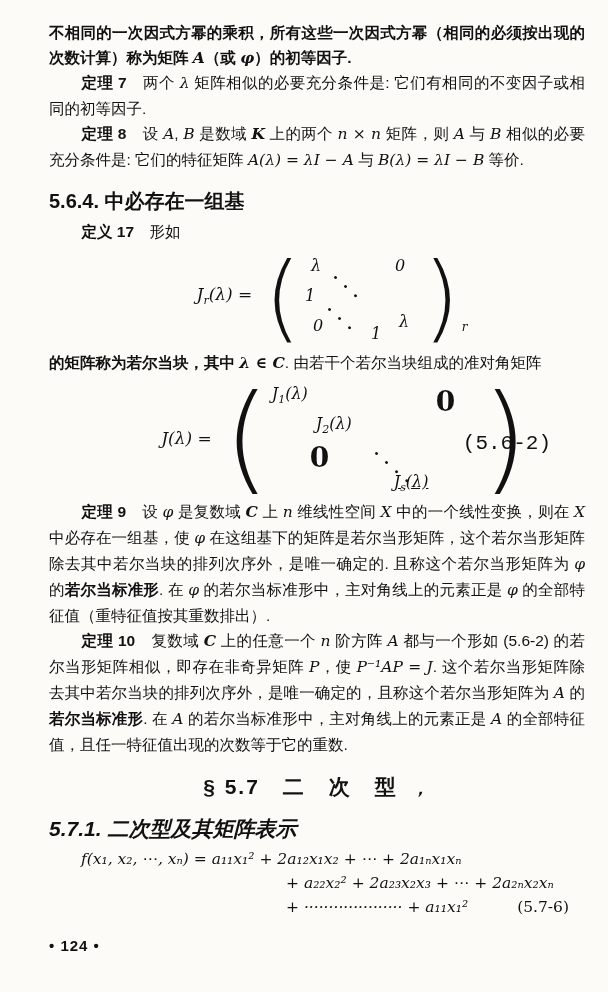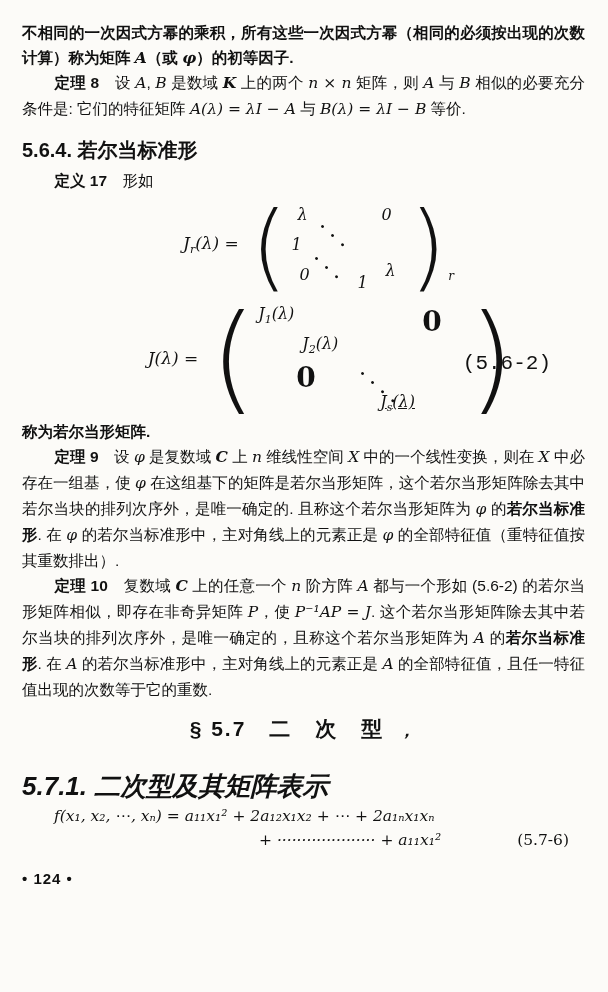--- a/index.html
+++ b/index.html
@@ -6,37 +6,37 @@
   .page{
     position:relative;
     width:608px;height:992px;
     margin:0 auto;
     background:#fcfbf8;
     color:#111;
     font-family:"Liberation Sans","DejaVu Sans",sans-serif;
     font-size:15.5px;
     line-height:25px;
     box-sizing:border-box;
-    padding:20px 23px 0 22px;
+    padding:20px 23px 0 49px;
     overflow:hidden;
   }
   p{margin:0;text-align:justify;}
   .ind{text-indent:2.1em;}
   .b{font-weight:bold;}
   .m{font-family:"DejaVu Serif","DejaVu Sans",serif;font-style:italic;}
   h2.sec{
     font-size:20px;line-height:24px;font-weight:bold;
     margin:16px 0 6px 0;
   }
   h1.chap{
-    font-size:21px;line-height:30px;font-weight:bold;
-    text-align:center;margin:12px 0 28px 0;letter-spacing:2px;
+    font-size:21px;line-height:36px;font-weight:bold;
+    text-align:center;margin:12px 0 10px 0;letter-spacing:2px;
   }
   h2.sub{
-    font-size:26px;line-height:24px;font-weight:bold;
+    font-size:21px;line-height:24px;font-weight:bold;
     margin:8px 0 6px 0;
   }
   .ink{font-weight:bold;font-style:italic;margin-left:14px;font-size:17px;}
   
   .mrow{display:flex;align-items:center;justify-content:center;position:relative;}
   .mrow1{height:96px;margin:6px 0 4px 0;padding-left:30px;}
   .mrow2{height:118px;margin:4px 0 2px 0;padding-left:55px;}
   .mlabel{font-family:"DejaVu Serif","DejaVu Sans",serif;font-style:italic;font-size:17px;margin-right:12px;white-space:nowrap;}
   .sub{font-size:11px;vertical-align:sub;font-style:italic;}
   .paren{font-family:"DejaVu Sans",sans-serif;font-weight:300;line-height:0.9;user-select:none;}
@@ -57,71 +57,73 @@
   .eqno2{position:absolute;right:16px;top:0;font-style:normal;}
   .pageno{margin-top:14px;font-weight:bold;font-size:15px;letter-spacing:1px;}
 </style>
 </head>
 <body>
 
 <div class="page">
 
   <p><span class="b">不相同的一次因式方幂的乘积，所有这些一次因式方幂（相同的必须按出现的次数计算）称为矩阵 </span><span class="b m">A</span><span class="b">（或 </span><span class="b m">φ</span><span class="b">）的初等因子.</span></p>
 
+  <p class="ind"><span class="b">定理 7</span><span>　两个 </span><span class="m">λ</span><span> 矩阵相似的必要充分条件是: 它们有相同的不变因子或相同的初等因子.</span></p>
 
   <p class="ind"><span class="b">定理 8</span><span>　设 </span><span class="m">A</span><span>, </span><span class="m">B</span><span> 是数域 </span><span class="b m">K</span><span> 上的两个 </span><span class="m">n × n</span><span> 矩阵，则 </span><span class="m">A</span><span> 与 </span><span class="m">B</span><span> 相似的必要充分条件是: 它们的特征矩阵 </span><span class="m">A(λ) = λI − A</span><span> 与 </span><span class="m">B(λ) = λI − B</span><span> 等价.</span></p>
 
-  <h2 class="sec">5.6.4. 若尔当标准形</h2>
+  <h2 class="sec">5.6.4. 中必存在一组基</h2>
 
   <p class="ind"><span class="b">定义 17</span><span>　形如</span></p>
 
   <div class="mrow mrow1">
     <span class="mlabel"><span>J</span><span class="sub">r</span><span>(λ) =</span></span>
     <span class="paren p1">(</span>
     <span class="mbody mb1">
       <span class="cell" style="left:10px;top:4px;">λ</span>
       <span class="cell" style="left:94px;top:4px;">0</span>
       <span class="cell" style="left:4px;top:34px;">1</span>
       <span class="cell" style="left:12px;top:64px;">0</span>
       <span class="cell" style="left:70px;top:72px;">1</span>
       <span class="cell" style="left:98px;top:60px;">λ</span>
       <span class="diag" style="left:32px;top:14px;">···</span>
       <span class="diag" style="left:26px;top:46px;">···</span>
     </span>
     <span class="paren p1">)</span>
     <span class="osub">r</span>
   </div>
 
+  <p><span class="b">的矩阵称为</span><span class="b">若尔当块</span><span class="b">，其中 </span><span class="b m">λ ∈ C</span><span>.  由若干个若尔当块组成的准对角矩阵</span></p>
 
   <div class="mrow mrow2">
     <span class="mlabel">J(λ) =</span>
     <span class="paren p2">(</span>
     <span class="mbody mb2">
       <span class="cell" style="left:2px;top:4px;text-align:center;"><span>J</span><span class="sub">1</span><span>(λ)</span></span>
       <span class="cell" style="left:46px;top:34px;"><span>J</span><span class="sub">2</span><span>(λ)</span></span>
       <span class="cell" style="left:124px;top:92px;text-decoration:underline;"><span>J</span><span class="sub">s</span><span>(λ)</span></span>
       <span class="cell bigzero" style="left:166px;top:6px;">0</span>
       <span class="cell bigzero" style="left:40px;top:62px;">0</span>
       <span class="diag" style="left:104px;top:62px;">····</span>
     </span>
     <span class="paren p2">)</span>
     <span class="eqno">(5.6-2)</span>
   </div>
 
-  <p><span class="b">称为若尔当形矩阵.</span></p>
 
   <p class="ind"><span class="b">定理 9</span><span>　设 </span><span class="m">φ</span><span> 是复数域 </span><span class="b m">C</span><span> 上 </span><span class="m">n</span><span> 维线性空间 </span><span class="m">X</span><span> 中的一个线性变换，则在 </span><span class="m">X</span><span> 中必存在一组基，使 </span><span class="m">φ</span><span> 在这组基下的矩阵是若尔当形矩阵，这个若尔当形矩阵除去其中若尔当块的排列次序外，是唯一确定的.  且称这个若尔当形矩阵为 </span><span class="m">φ</span><span> 的</span><span class="b">若尔当标准形</span><span>.  在 </span><span class="m">φ</span><span> 的若尔当标准形中，主对角线上的元素正是 </span><span class="m">φ</span><span> 的全部特征值（重特征值按其重数排出）.</span></p>
 
   <p class="ind"><span class="b">定理 10</span><span>　复数域 </span><span class="b m">C</span><span> 上的任意一个 </span><span class="m">n</span><span> 阶方阵 </span><span class="m">A</span><span> 都与一个形如 (5.6-2) 的若尔当形矩阵相似，即存在非奇异矩阵 </span><span class="m">P</span><span>，使 </span><span class="m">P⁻¹AP = J</span><span>.  这个若尔当形矩阵除去其中若尔当块的排列次序外，是唯一确定的，且称这个若尔当形矩阵为 </span><span class="m">A</span><span> 的</span><span class="b">若尔当标准形</span><span>.  在 </span><span class="m">A</span><span> 的若尔当标准形中，主对角线上的元素正是 </span><span class="m">A</span><span> 的全部特征值，且任一特征值出现的次数等于它的重数.</span></p>
 
   <h1 class="chap"><span>§ 5.7　二　次　型</span><span class="ink">，</span></h1>
 
   <h2 class="sub">5.7.1. 二次型及其矩阵表示</h2>
 
 
   <div class="eqnblock">
     <div class="eqline">f(x₁, x₂, ⋯, xₙ) = a₁₁x₁² + 2a₁₂x₁x₂ + ⋯ + 2a₁ₙx₁xₙ</div>
+    <div class="eqline eqcont">+ a₂₂x₂² + 2a₂₃x₂x₃ + ⋯ + 2a₂ₙx₂xₙ</div>
     <div class="eqline eqcont"><span>+ ···················· + a₁₁x₁²</span><span class="eqno2">(5.7-6)</span></div>
   </div>
 
   <div class="pageno">• 124 •</div>
 
 </div>
 
 </body></html>

